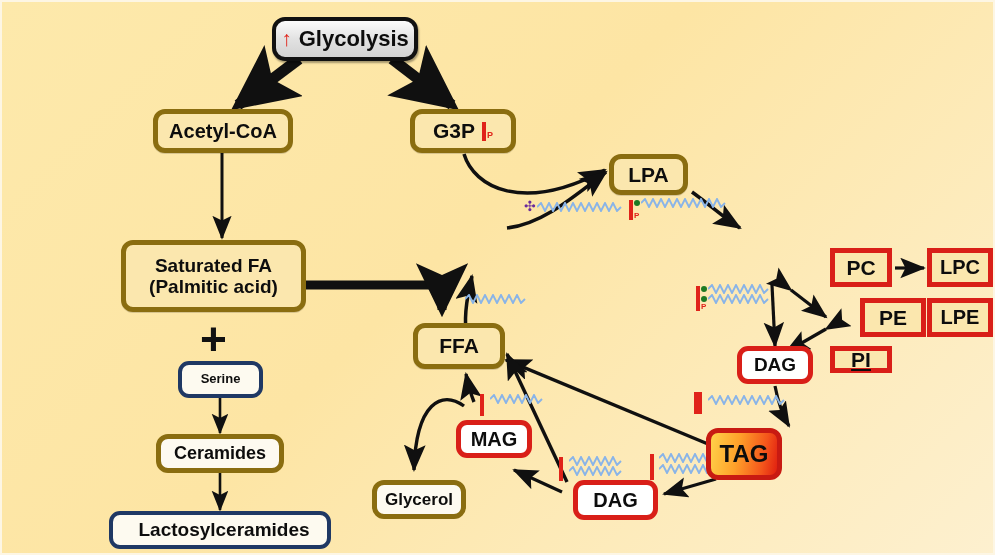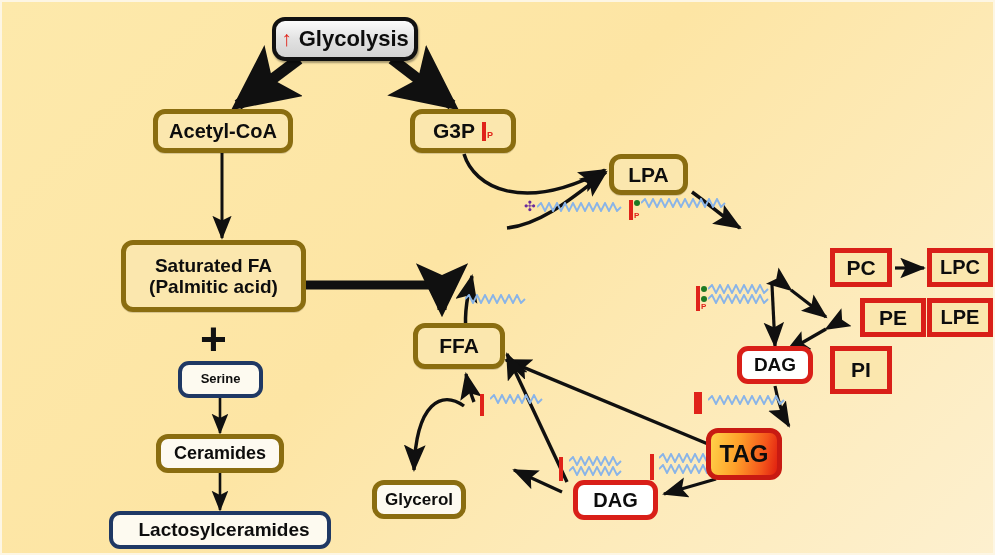--- a/index.html
+++ b/index.html
@@ -237,40 +237,43 @@
   </div>
 
   <div class="node navy" style="left:107px;top:509px;width:222px;height:38px;font-size:19px;padding-left:8px;">
     <span>Lactosylceramides</span>
   </div>
 
   <div class="node olive-white" style="left:370px;top:478px;width:94px;height:39px;font-size:17px;">
     <span>Glycerol</span>
   </div>
 
+  <div class="node red-white" style="left:454px;top:418px;width:76px;height:38px;font-size:20px;">
+    <span>MAG</span>
+  </div>
 
   <div class="node red-white" style="left:571px;top:478px;width:85px;height:40px;font-size:20px;">
     <span>DAG</span>
   </div>
 
   <div class="node red-white" style="left:735px;top:344px;width:76px;height:38px;font-size:19px;">
     <span>DAG</span>
   </div>
 
   <div class="node tag" style="left:704px;top:426px;width:76px;height:52px;font-size:24px;">
     <span>TAG</span>
   </div>
 
   <div class="node red" style="left:828px;top:246px;width:62px;height:39px;font-size:21px;">
     <span>PC</span>
   </div>
   <div class="node red" style="left:828px;top:296px;width:66px;height:39px;font-size:21px;margin-left:30px;">
     <span>PE</span>
   </div>
-  <div class="node red" style="left:828px;top:344px;width:62px;height:48px;font-size:21px;">
+  <div class="node red" style="left:828px;top:344px;width:62px;height:27px;font-size:21px;text-decoration:underline;">
     <span>PI</span>
   </div>
   <div class="node red" style="left:925px;top:246px;width:66px;height:39px;font-size:20px;">
     <span>LPC</span>
   </div>
   <div class="node red" style="left:925px;top:296px;width:66px;height:39px;font-size:20px;">
     <span>LPE</span>
   </div>
 
   <div class="lipid" style="left:522px;top:197px;width:110px;height:16px;">

